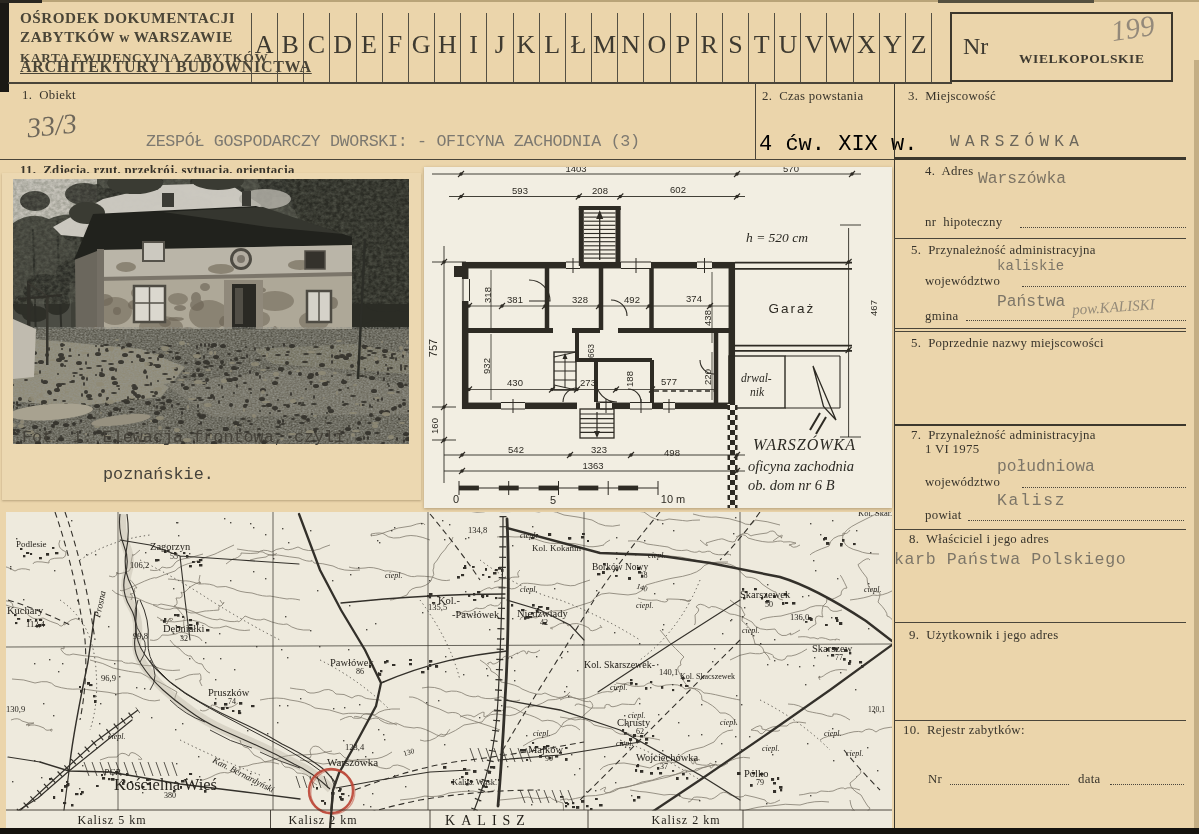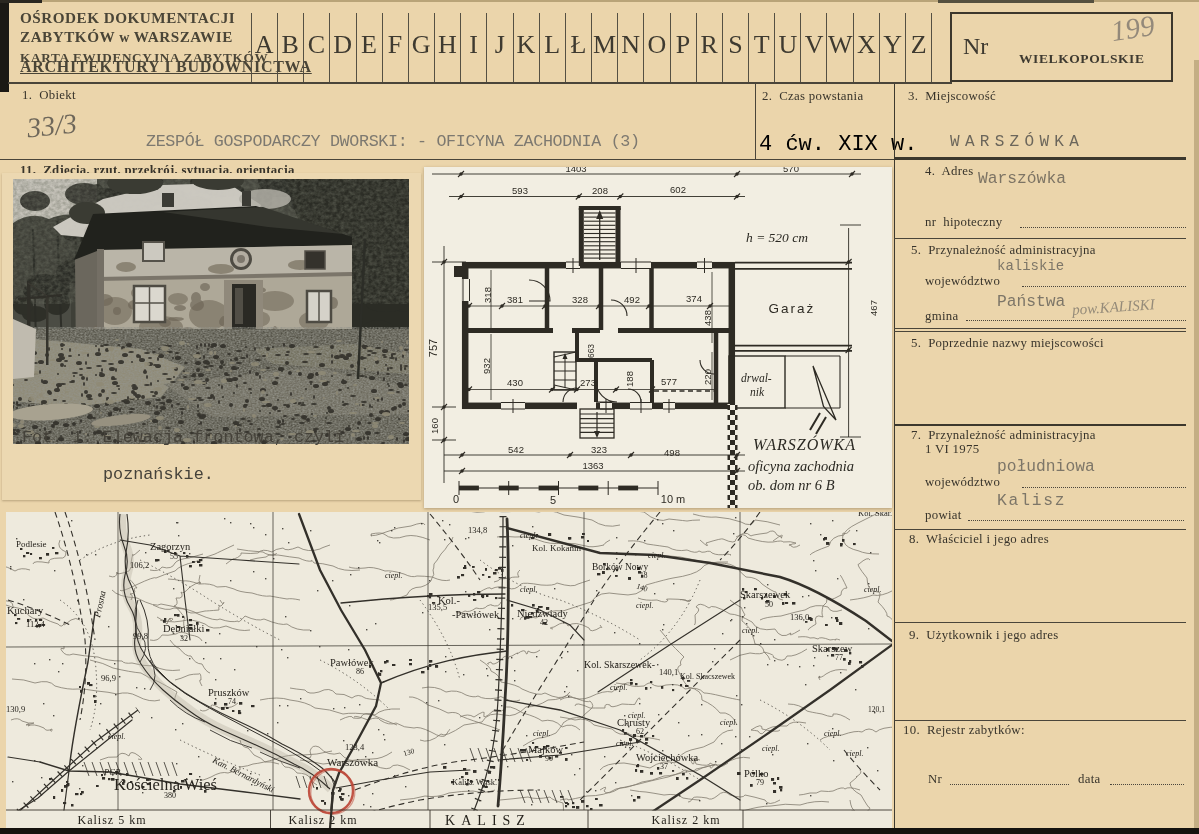--- a/index.html
+++ b/index.html
@@ -2276,20 +2276,21 @@
 <div class="typ" style="left:997px;top:491px;font-size:16.3px;letter-spacing:1.8px;color:#7d7668;">Kalisz</div>
 
 <div class="lbl" style="left:925px;top:508px;">powiat</div>
 
 <div class="dot" style="left:968px;top:504px;width:216px;height:16px;"></div>
 
 <div class="rule" style="left:894px;top:528.5px;width:292px;height:1.8px;"></div>
 
 <div class="lbl" style="left:909px;top:532px;">8.&nbsp; Właściciel i jego adres</div>
 
+<div class="typ" style="left:894px;top:550px;font-size:16.6px;letter-spacing:.6px;color:#7d7668;">karb Państwa Polskiego</div>
 
 <div class="rule" style="left:894px;top:621.5px;width:292px;height:1.4px;"></div>
 
 <div class="lbl" style="left:909px;top:628px;">9.&nbsp; Użytkownik i jego adres</div>
 
 
 <div class="rule" style="left:894px;top:719.5px;width:292px;height:1.7px;"></div>
 
 <div class="lbl" style="left:903px;top:723px;">10.&nbsp; Rejestr zabytków:</div>
 

